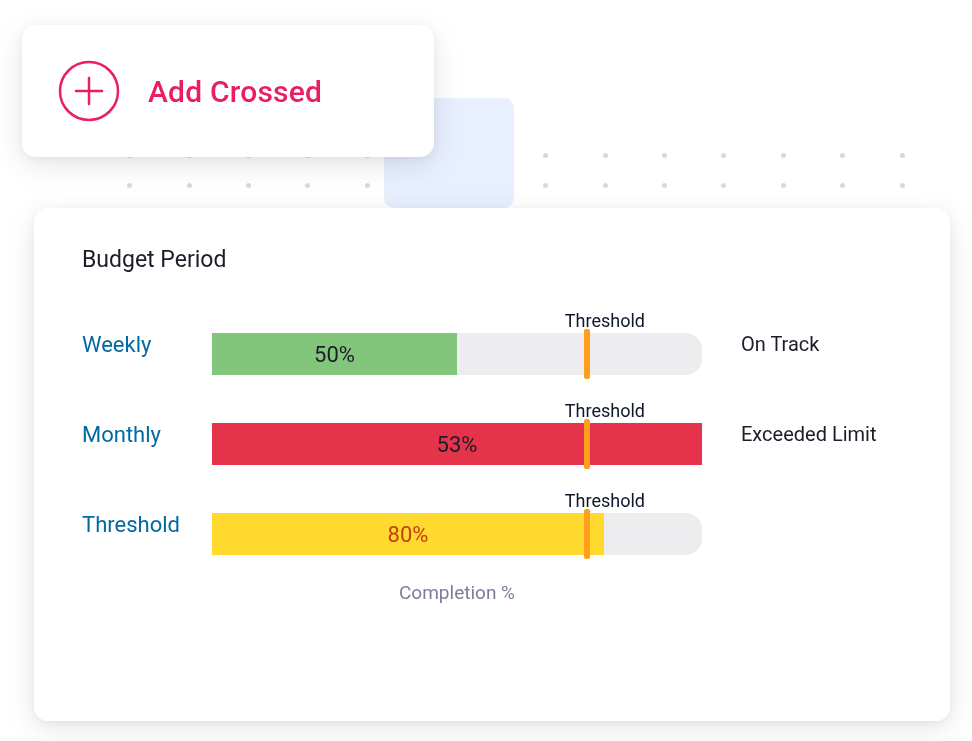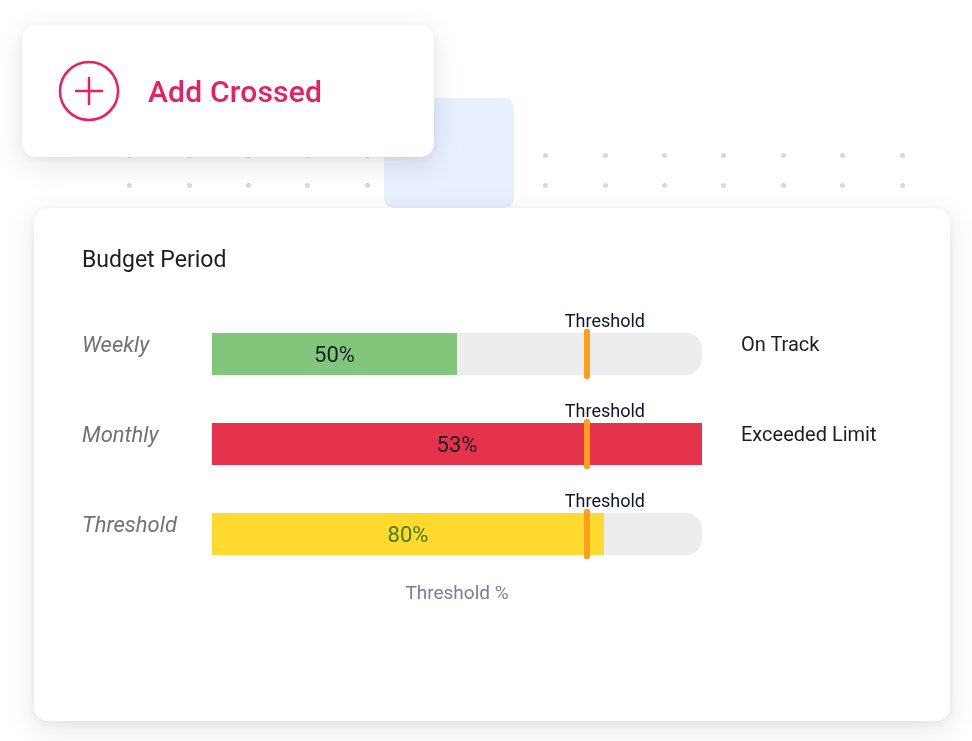--- a/index.html
+++ b/index.html
@@ -105,23 +105,22 @@
       display: flex;
       align-items: center;
       gap: 0;
       position: relative;
     }
 
     .row-label {
       width: 130px;
       flex-shrink: 0;
       font-size: 22px;
-      color: #737373;
+      color: #0369a1;
       font-weight: 400;
-      font-style: italic;
     }
 
     .bar-col {
       flex: 0 0 490px;
       position: relative;
       padding-top: 30px;
       padding-bottom: 10px;
     }
 
     .threshold-label {
@@ -150,21 +149,21 @@
     }
     .bar-fill.green { background: #81c67a; }
     .bar-fill.red   { background: #e6334c; }
     .bar-fill.yellow{ background: #ffd92e; }
 
     .bar-value {
       font-size: 22px;
       font-weight: 400;
     }
     .bar-value.dark  { color: #1c1d29; }
-    .bar-value.amber { color: #4d7c0f; }
+    .bar-value.amber { color: #c2410c; }
 
     
     .bar-value-center {
       position: absolute;
       top: 0; left: 0; right: 0; bottom: 0;
       display: flex;
       align-items: center;
       justify-content: center;
       font-size: 22px;
       color: #1c1d29;
@@ -283,16 +282,16 @@
         <div class="threshold-label">Threshold</div>
         <div class="bar-track">
           <div class="bar-fill yellow" style="width:80%;">
             <span class="bar-value amber">80%</span>
           </div>
           <div class="threshold-marker"></div>
         </div>
       </div>
     </div>
 
-    <div class="axis-label">Threshold %</div>
+    <div class="axis-label">Completion %</div>
 
   </div>
 </div>
 
 </body></html>

